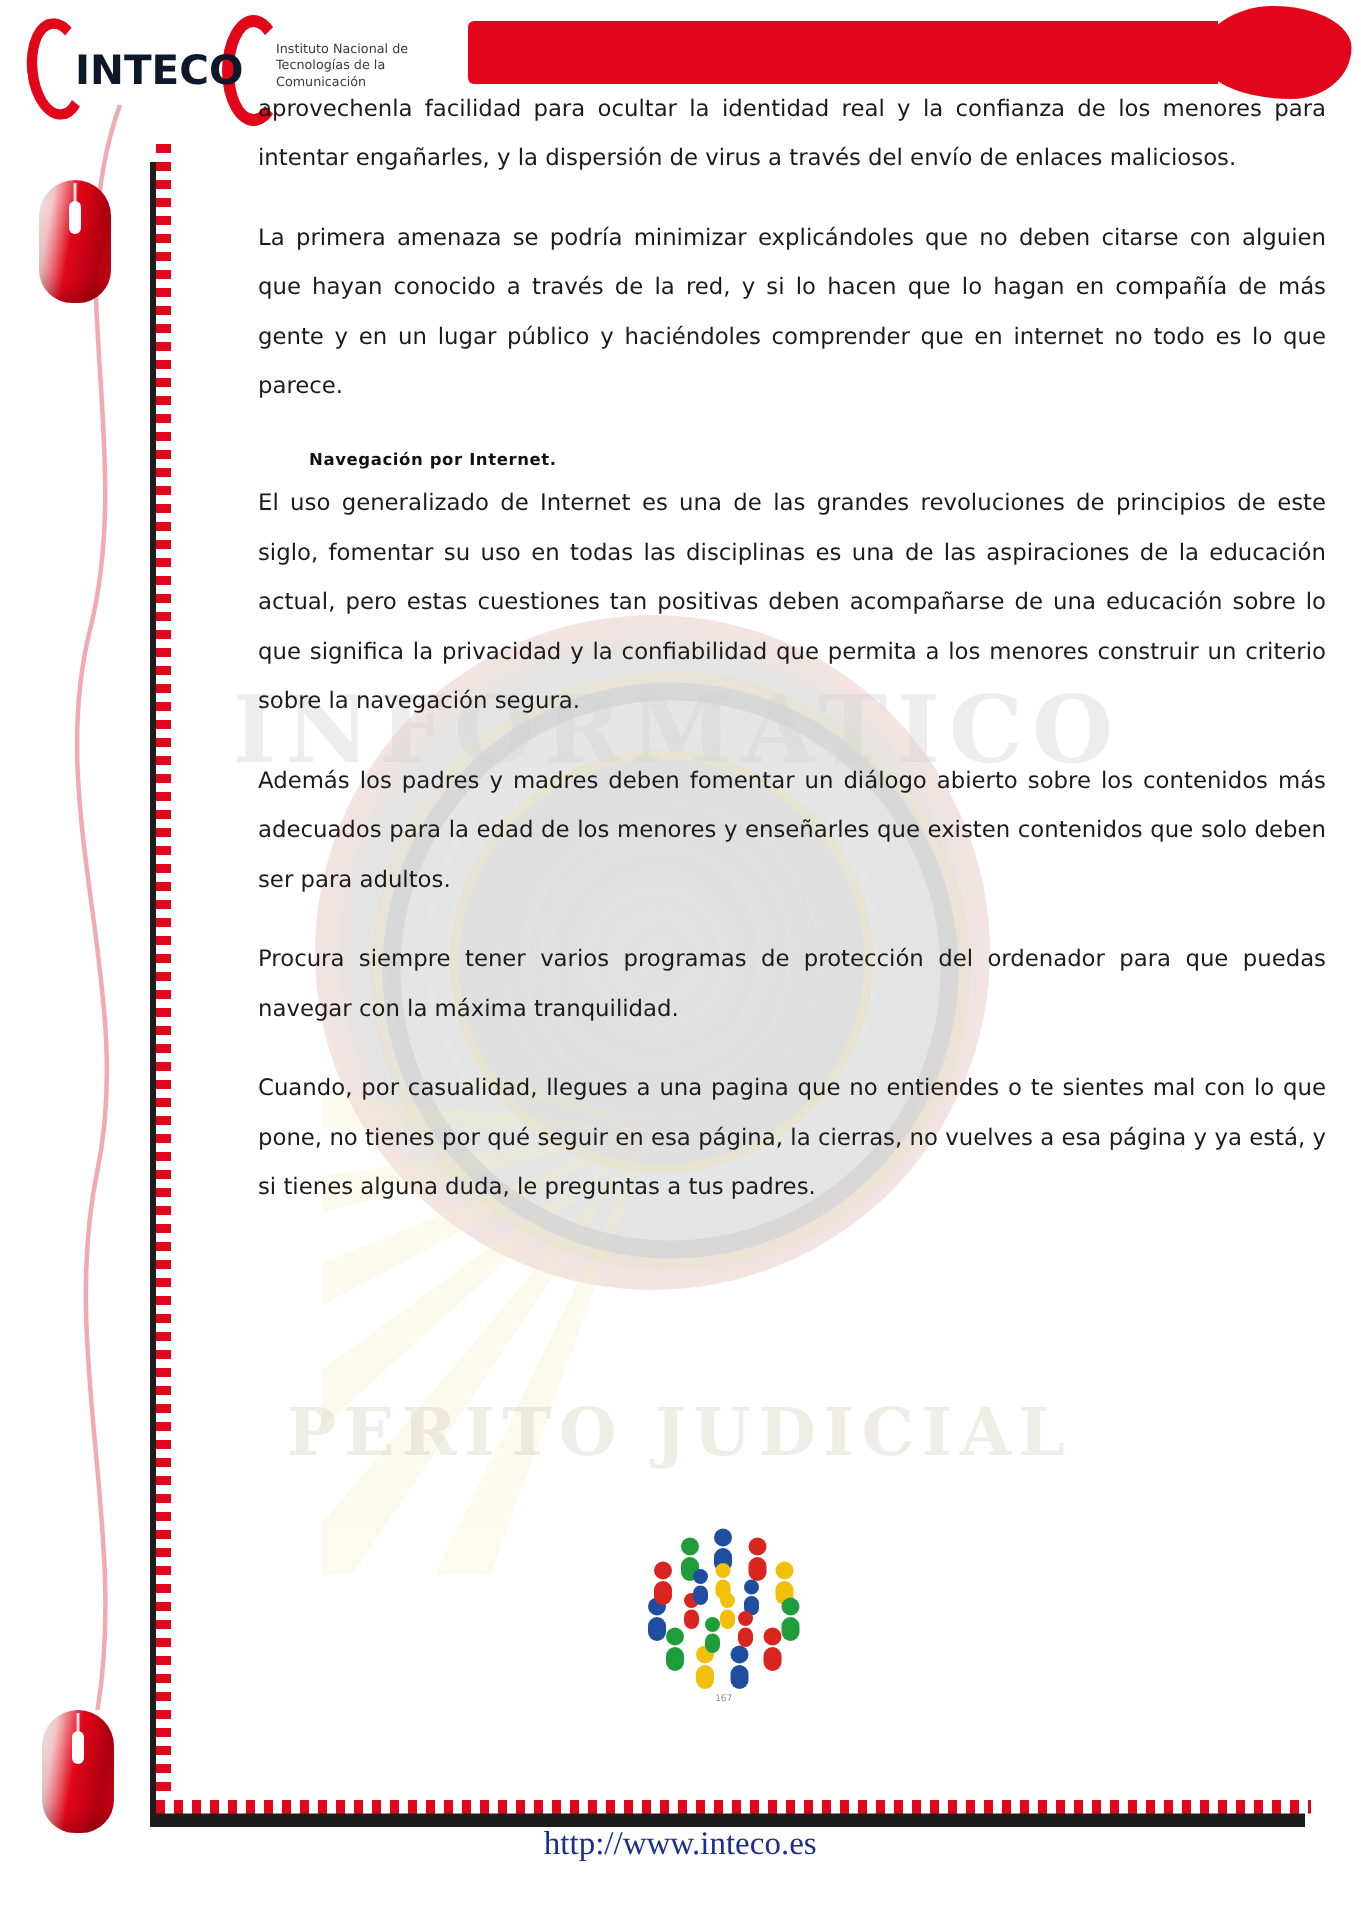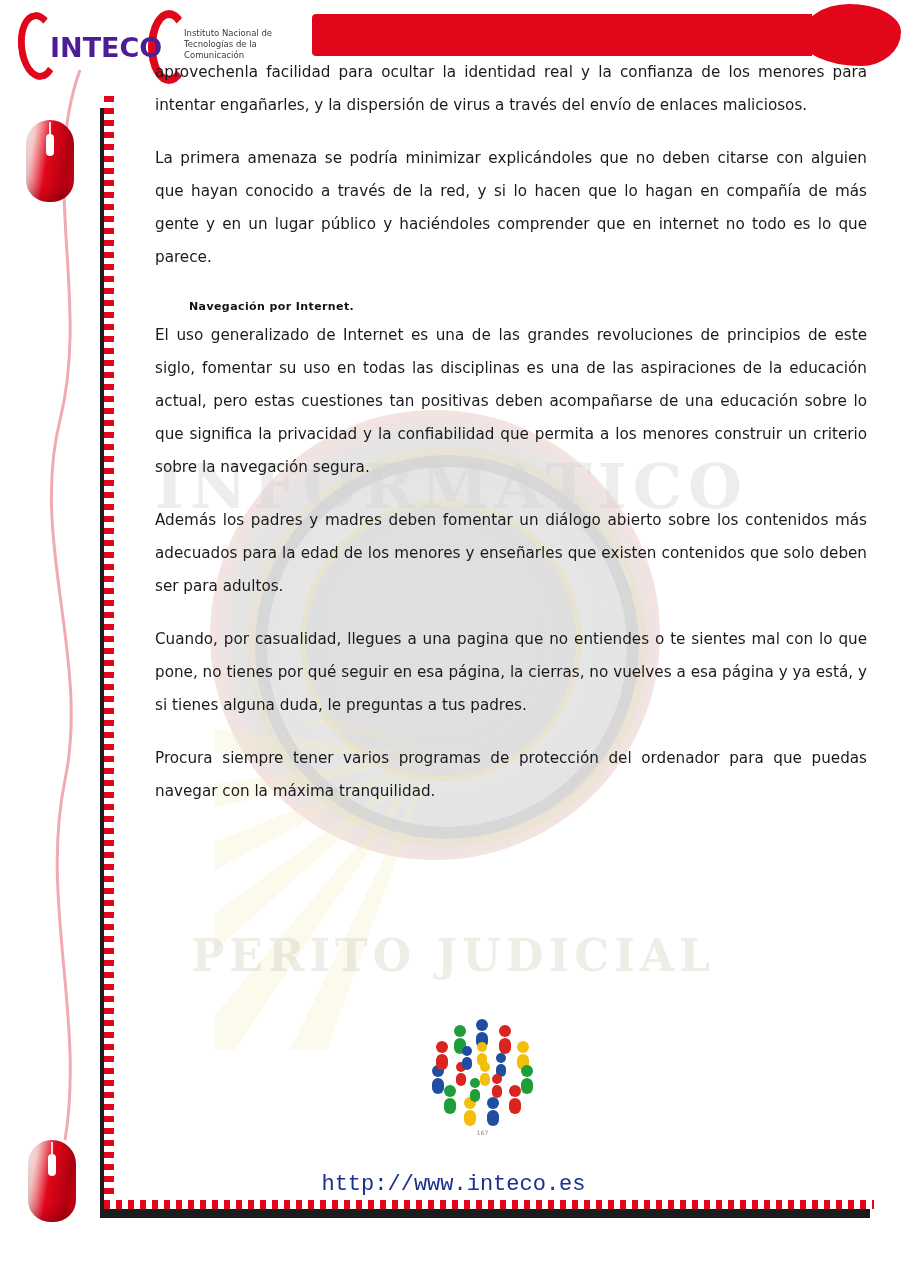--- a/index.html
+++ b/index.html
@@ -168,21 +168,21 @@
   }
 
   .logo-inteco {
     position: absolute;
     left: 50px;
     top: 32px;
     font-family: "DejaVu Sans", sans-serif;
     font-weight: bold;
     font-size: 27px;
     letter-spacing: 0px;
-    color: #4c1d95;
+    color: #0f172a;
   }
   .logo-sub {
     position: absolute;
     left: 184px;
     top: 28px;
     width: 130px;
     font-size: 8.5px;
     line-height: 11px;
     color: #3a3a3a;
   }
@@ -221,21 +221,21 @@
     position: absolute;
     left: 20px;
     top: 60px;
     width: 80px;
     height: 1090px;
   }
 
   
   .content {
     position: absolute;
-    left: 155px;
+    left: 172px;
     top: 56px;
     width: 712px;
   }
   p.body-text {
     margin: 0 0 20px 0;
     font-family: "DejaVu Sans", sans-serif;
     font-size: 15.2px;
     line-height: 33px;
     color: #1a1a1a;
     text-align: justify;
@@ -268,24 +268,24 @@
     width: 135px;
     text-align: center;
     font-size: 6px;
     color: #8a8a8a;
   }
 
   
   .footer-url {
     position: absolute;
     left: 0;
-    top: 1172px;
+    top: 1216px;
     width: 907px;
     text-align: center;
-    font-family: Liberation Mono, monospace;
+    font-family: Liberation Serif, serif;
     font-size: 22px;
     color: #1a2f8f;
   }
 </style>
 </head>
 <body>
 
 <div class="page">
 
   <div class="frame-shadow"></div>
@@ -325,22 +325,22 @@
   </div>
 
   <div class="content">
     <p class="body-text first">aprovechenla facilidad para ocultar la identidad real y la confianza de los menores para intentar engañarles, y la dispersión de virus a través del envío de enlaces maliciosos.</p>
     <p class="body-text">La primera amenaza se podría minimizar explicándoles que no deben citarse con alguien que hayan conocido a través de la red, y si lo hacen que lo hagan en compañía de más gente y en un lugar público y haciéndoles comprender que en internet no todo es lo que parece.</p>
 
     <h2 class="section-title">Navegación por Internet.</h2>
 
     <p class="body-text">El uso generalizado de Internet es una de las grandes revoluciones de principios de este siglo, fomentar su uso en todas las disciplinas es una de las aspiraciones de la educación actual, pero estas cuestiones tan positivas deben acompañarse de una educación sobre lo que significa la privacidad y la confiabilidad que permita a los menores construir un criterio sobre la navegación segura.</p>
     <p class="body-text">Además los padres y madres deben fomentar un diálogo abierto sobre los contenidos más adecuados para la edad de los menores y enseñarles que existen contenidos que solo deben ser para adultos.</p>
+    <p class="body-text">Procura siempre tener varios programas de protección del ordenador para que puedas navegar con la máxima tranquilidad.</p>
     <p class="body-text">Cuando, por casualidad, llegues a una pagina que no entiendes o te sientes mal con lo que pone, no tienes por qué seguir en esa página, la cierras, no vuelves a esa página y ya está, y si tienes alguna duda, le preguntas a tus padres.</p>
-    <p class="body-text">Procura siempre tener varios programas de protección del ordenador para que puedas navegar con la máxima tranquilidad.</p>
   </div>
 
   <div class="figure">
     <svg width="135" height="116" viewBox="0 0 135 116">
       <g>
 
         <g fill="#1f4ea1">
             <circle cx="67" cy="12" r="6"></circle>
             <rect x="61" y="19" width="12" height="16" rx="6"></rect>
           </g>

